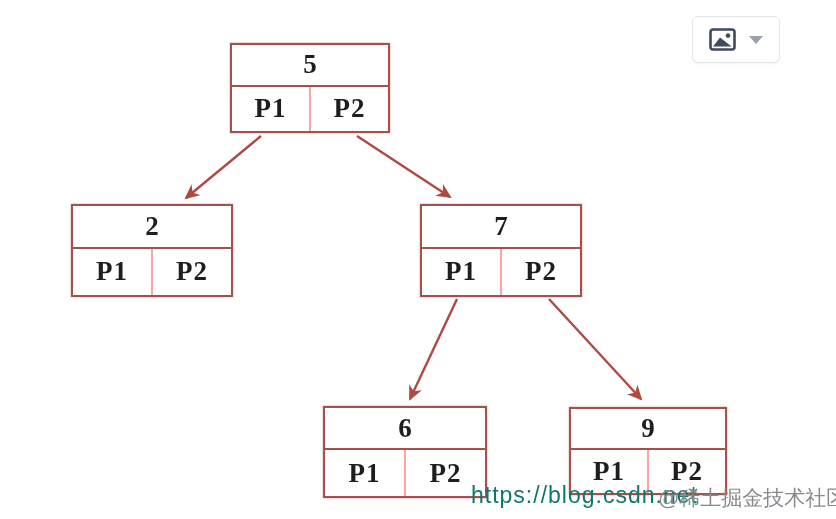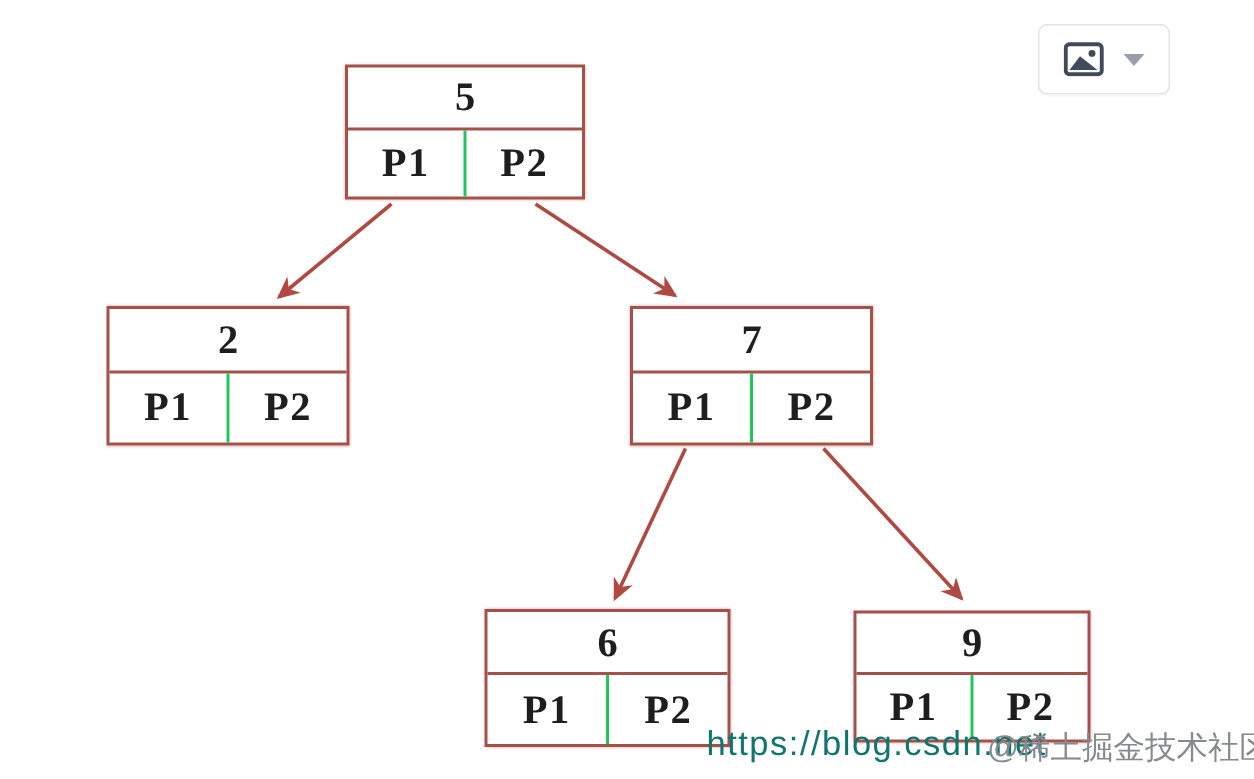--- a/index.html
+++ b/index.html
@@ -18,21 +18,21 @@
     flex: 0 0 46%; display: flex; align-items: center; justify-content: center;
     border-bottom: 2px solid #a5514b;
     font-size: 27px; font-weight: 600; color: #1e1e1e; line-height: 1;
   }
   .node-ptrs { flex: 1 1 auto; display: flex; }
   .node-p {
     flex: 1 1 50%; display: flex; align-items: center; justify-content: center;
     font-size: 27px; font-weight: 600; color: #1e1e1e; line-height: 1;
     letter-spacing: 1px;
   }
-  .node-p.p1 { border-right: 2px solid #22c55e; }
+  .node-p.p1 { border-right: 2px solid #fca5a5; }
   .watermark { position: absolute; left: 0; top: 0; width: 836px; height: 519px; pointer-events: none; }
   .wm-url {
     position: absolute; left: 471px; top: 482px;
     font-family: "Liberation Sans", sans-serif; font-size: 23px;
     color: #0f766e; letter-spacing: 1px; white-space: nowrap;
   }
   .wm-brand {
     position: absolute; left: 658px; top: 484px;
     font-family: "Liberation Sans", sans-serif; font-size: 21px;
     color: #86898d; white-space: nowrap;

